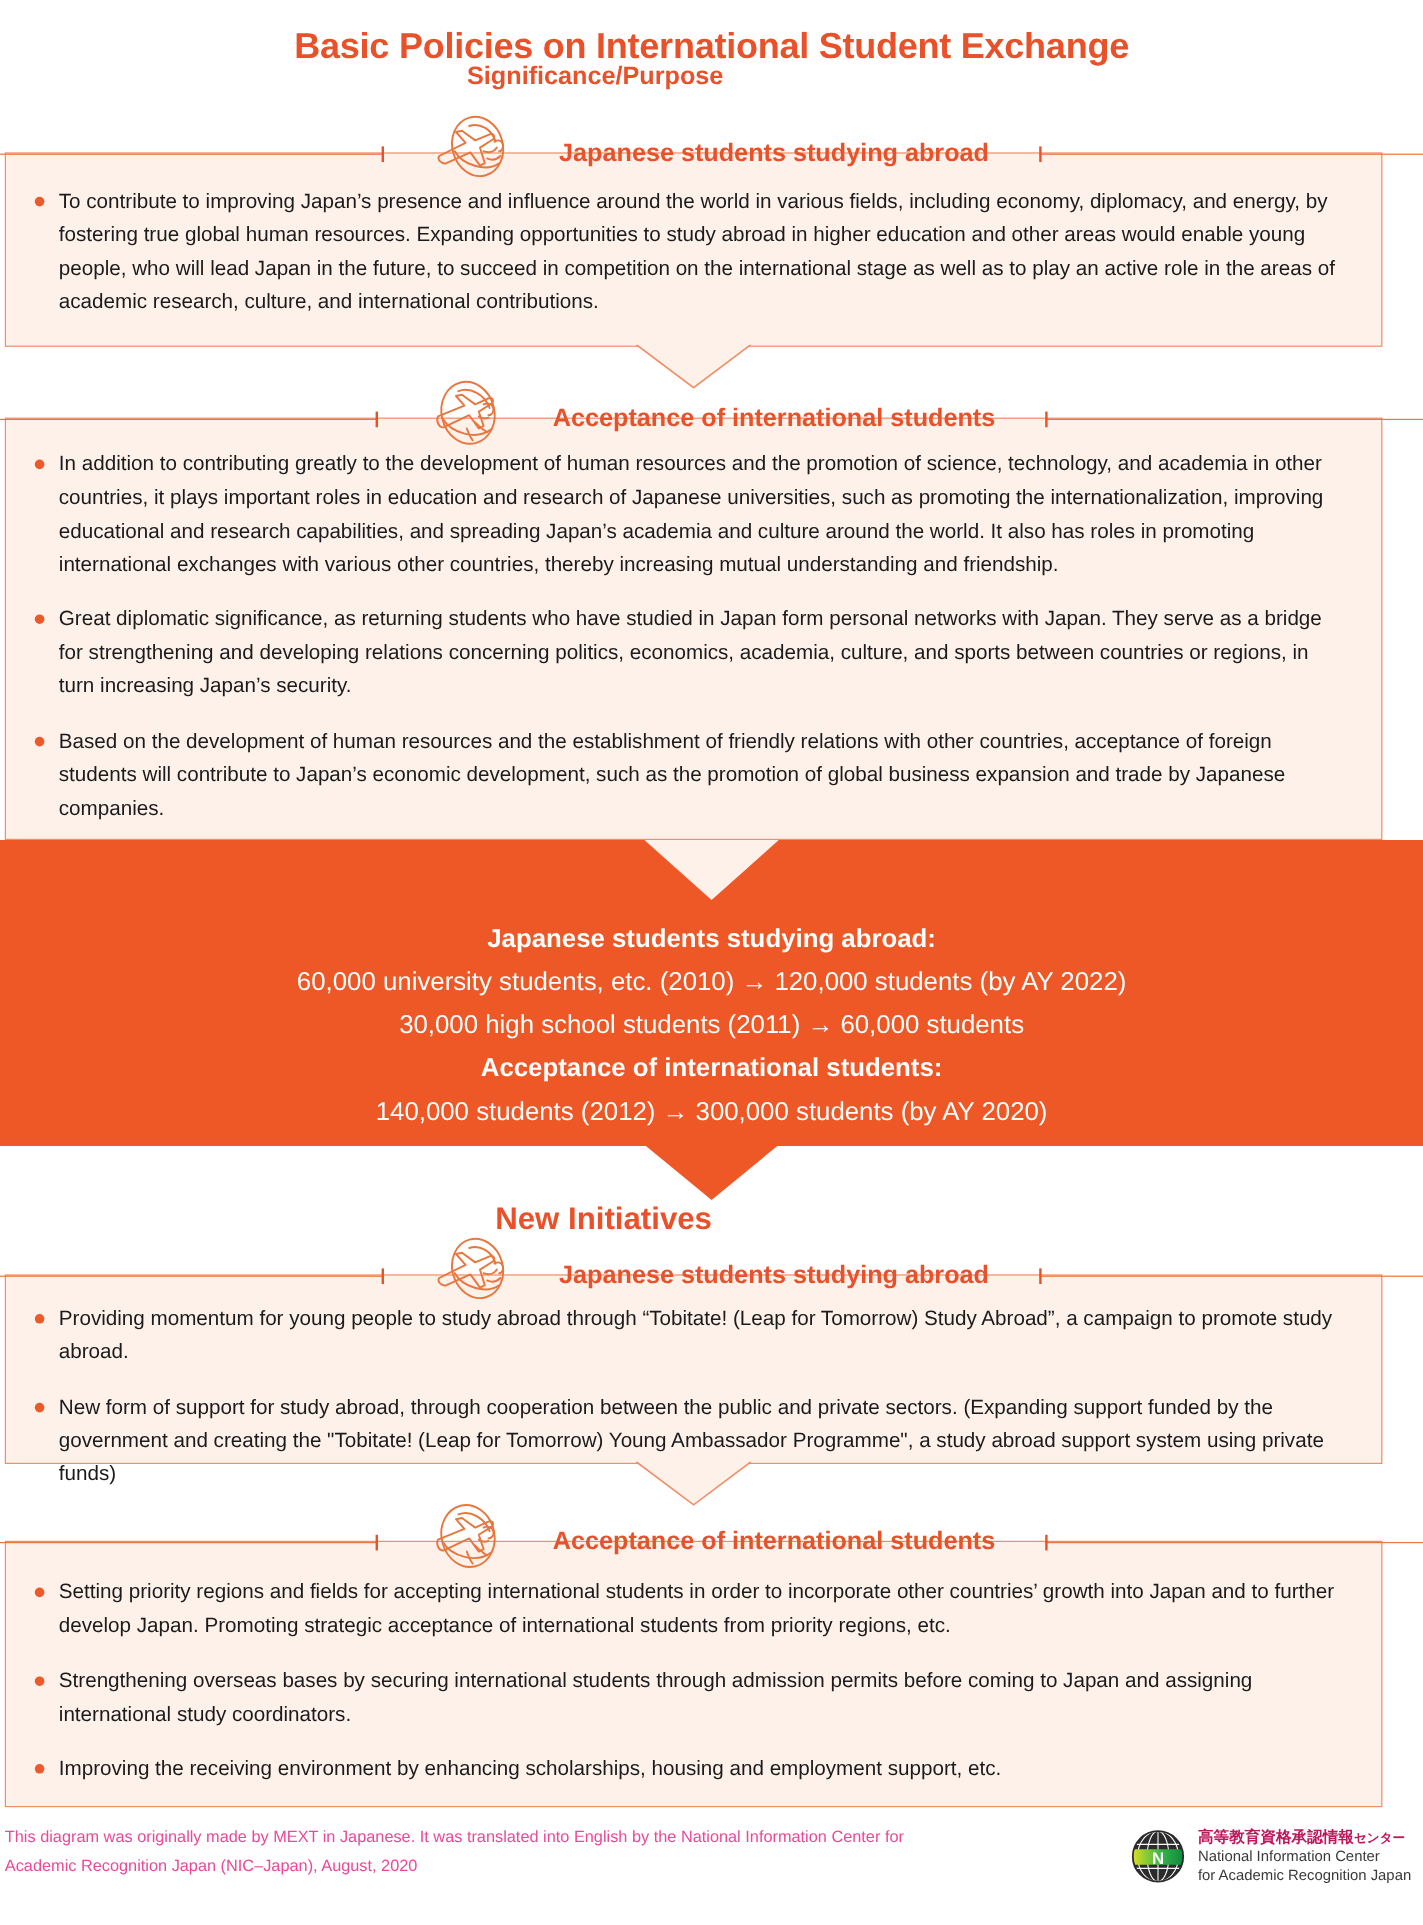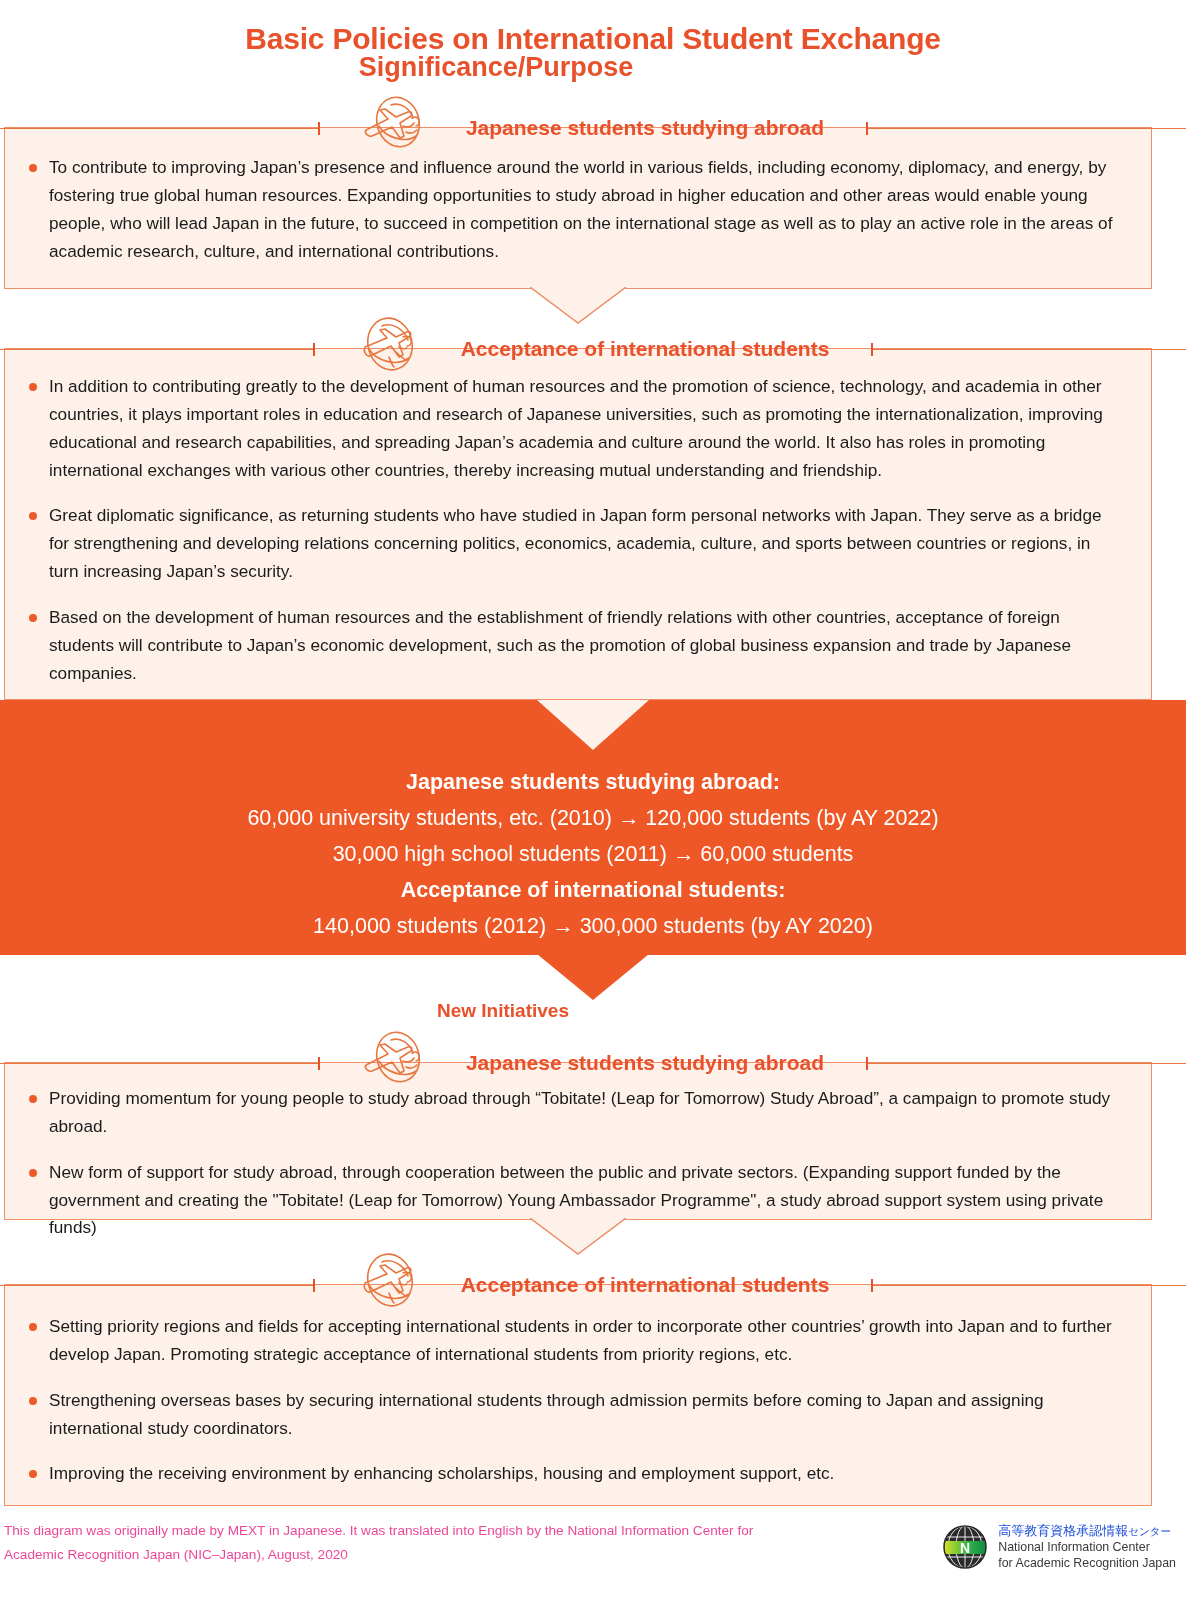--- a/index.html
+++ b/index.html
@@ -26,31 +26,31 @@
     font-weight: bold;
     color: #e8512a;
     letter-spacing: -0.2px;
   }
   .title-sub {
     position: absolute;
     top: 52px;
     left: 0;
     width: 992px;
     text-align: center;
-    font-size: 27px;
+    font-size: 21px;
     font-weight: bold;
     color: #e8512a;
   }
   .title-new {
     position: absolute;
     top: 1000px;
     left: 0;
     width: 1006px;
     text-align: center;
-    font-size: 19px;
+    font-size: 26px;
     font-weight: bold;
     color: #e8512a;
   }
 
   
   .sec-head {
     position: absolute;
     left: 0;
     width: 1186px;
     height: 46px;
@@ -200,22 +200,22 @@
     right: 10px;
     top: 1523px;
     display: flex;
     align-items: center;
     gap: 10px;
   }
   .logo-mark { width: 46px; height: 46px; flex: 0 0 auto; }
   .logo-text { line-height: 1.28; }
   .logo-jp {
     font-size: 13px;
-    font-weight: normal;
-    color: #1d4ed8;
+    font-weight: bold;
+    color: #be185d;
     white-space: nowrap;
   }
   .logo-jp .sm { font-size: 10.5px; }
   .logo-en {
     font-size: 12.4px;
     color: #3a3a3a;
     white-space: nowrap;
   }
 </style>
 </head>

